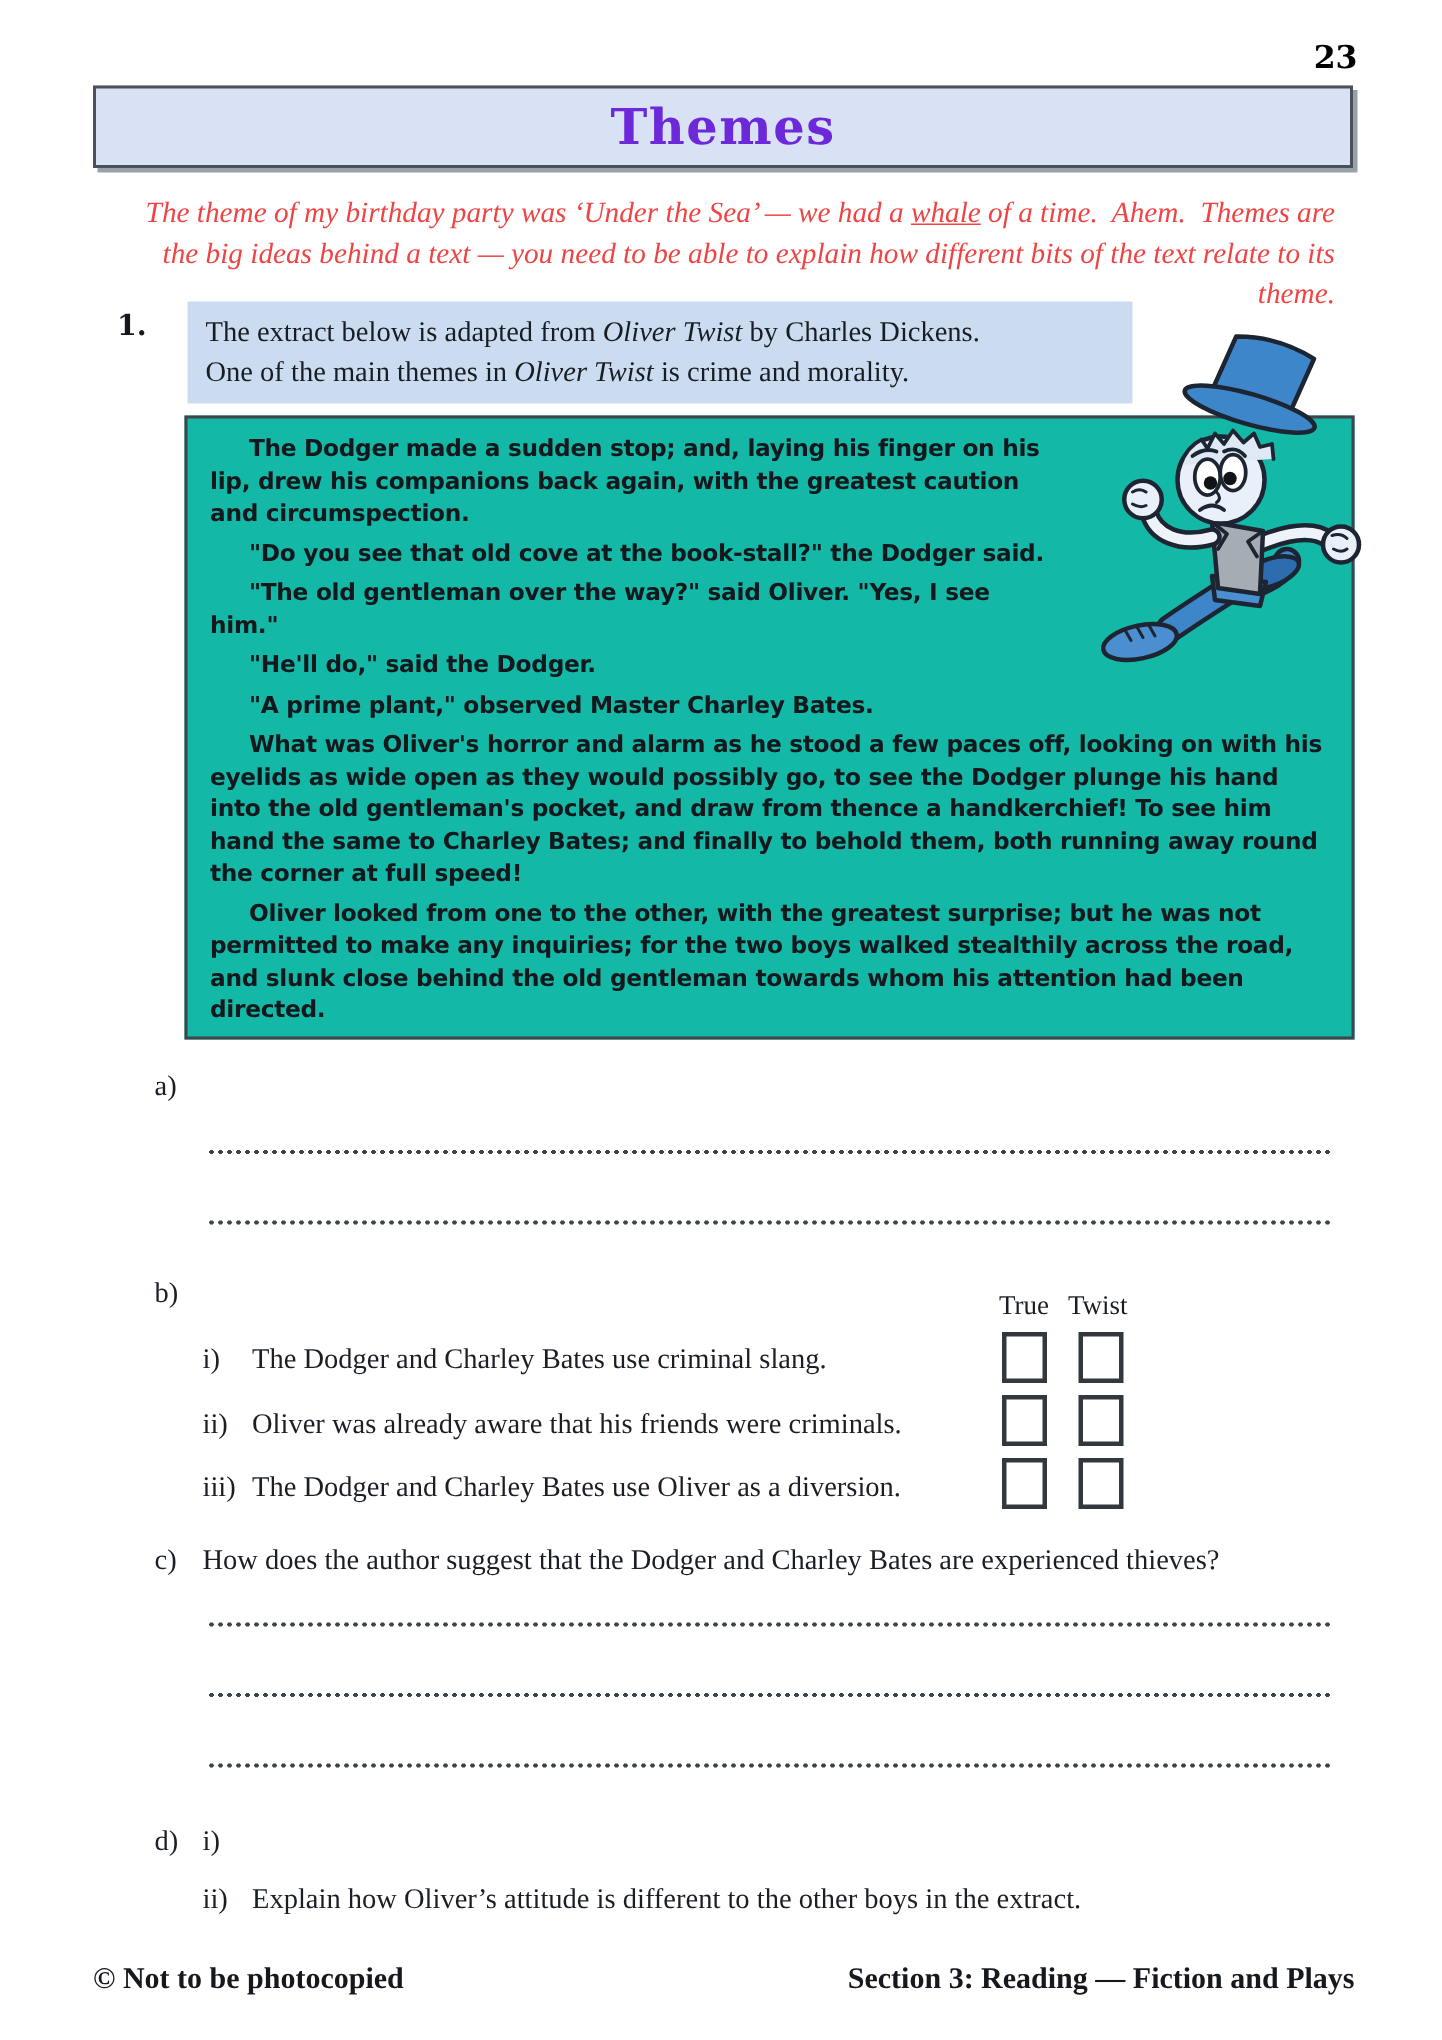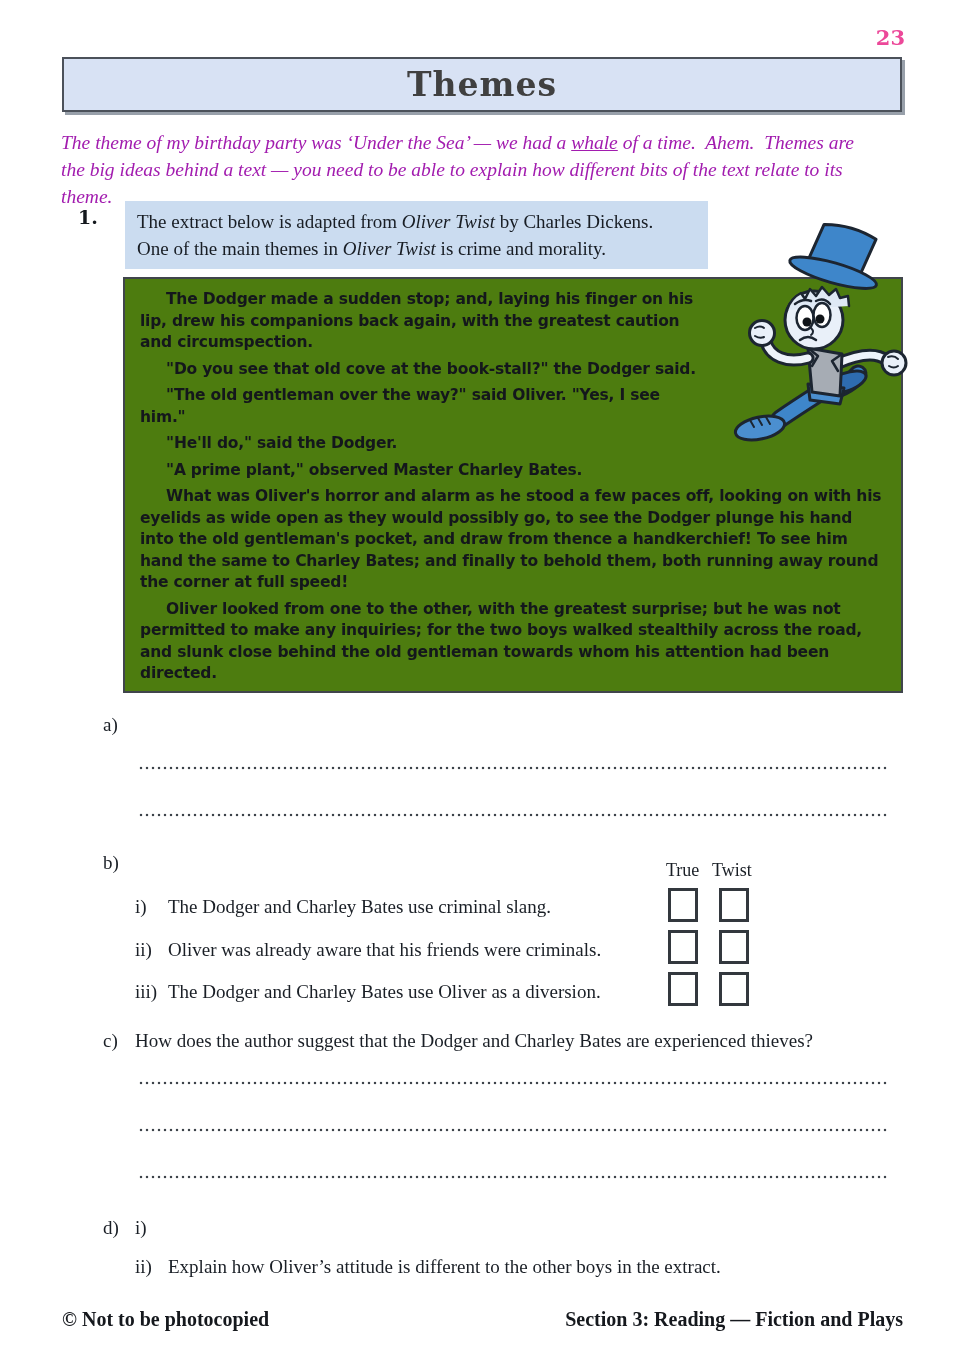--- a/index.html
+++ b/index.html
@@ -1,42 +1,42 @@
 <!DOCTYPE html>
 <html><head>
 <meta charset="utf-8">
 <style>
   html,body{margin:0;padding:0;background:#ffffff;}
   .page{position:relative;width:961px;height:1360px;background:#ffffff;overflow:hidden;
         font-family:"Liberation Serif",serif;color:#1a1f26;}
   .abs{position:absolute;}
 
   
-  .page-number{right:56px;top:25px;font-family:"DejaVu Serif",serif;font-weight:bold;font-size:21px;color:#ec4899;}
+  .page-number{right:56px;top:25px;font-family:"DejaVu Serif",serif;font-weight:bold;font-size:21px;color:#000000;}
 
   
   .title-box{left:62px;top:57px;width:840px;height:55px;background:#d8e2f4;
              border:2px solid #4b515a;box-sizing:border-box;box-shadow:3px 3px 0 #98a0aa;
              display:flex;align-items:center;justify-content:center;}
   .title-box h1{margin:0;font-family:"DejaVu Serif",serif;font-weight:bold;font-size:33px;
-                letter-spacing:1px;color:#404040;}
+                letter-spacing:1px;color:#6d28d9;}
 
   
-  .intro{left:61px;top:129px;width:816px;font-style:italic;font-size:19.5px;line-height:27px;
-         color:#a21caf;white-space:pre-wrap;}
+  .intro{left:74px;top:129px;width:816px;font-style:italic;font-size:19.5px;line-height:27px;
+         color:#ef4444;white-space:pre-wrap;text-align:right;}
   .intro .uline{text-decoration:underline;}
 
   
   .q1-num{left:78px;top:206px;font-family:"DejaVu Serif",serif;font-weight:bold;font-size:19px;color:#14181d;}
-  .q1-box{left:125px;top:201px;width:583px;background:#cbdcf0;padding:7px 12px;box-sizing:border-box;
+  .q1-box{left:125px;top:201px;width:630px;background:#cbdcf0;padding:7px 12px;box-sizing:border-box;
           font-size:19px;line-height:27px;white-space:pre-wrap;color:#181d24;}
   .q1-box i{font-style:italic;}
 
   
-  .extract-box{left:123px;top:277px;width:780px;height:416px;background:#4d7c0f;
+  .extract-box{left:123px;top:277px;width:780px;height:416px;background:#14b8a6;
                border:2px solid #40454c;box-sizing:border-box;padding:10px 15px 8px 15px;overflow:hidden;}
   .extract-box .spacer{float:right;width:182px;height:158px;}
   .extract-box p{margin:0 0 5px 0;text-indent:26px;font-family:"DejaVu Sans",sans-serif;
                  font-weight:bold;font-size:15.5px;line-height:21.5px;letter-spacing:-0.2px;color:#14171c;}
 
   
   .dodger{left:724px;top:222px;width:214px;height:246px;z-index:3;}
 
   
   .q-row{position:absolute;display:flex;font-size:19px;line-height:27px;white-space:pre-wrap;color:#1a1f26;}

